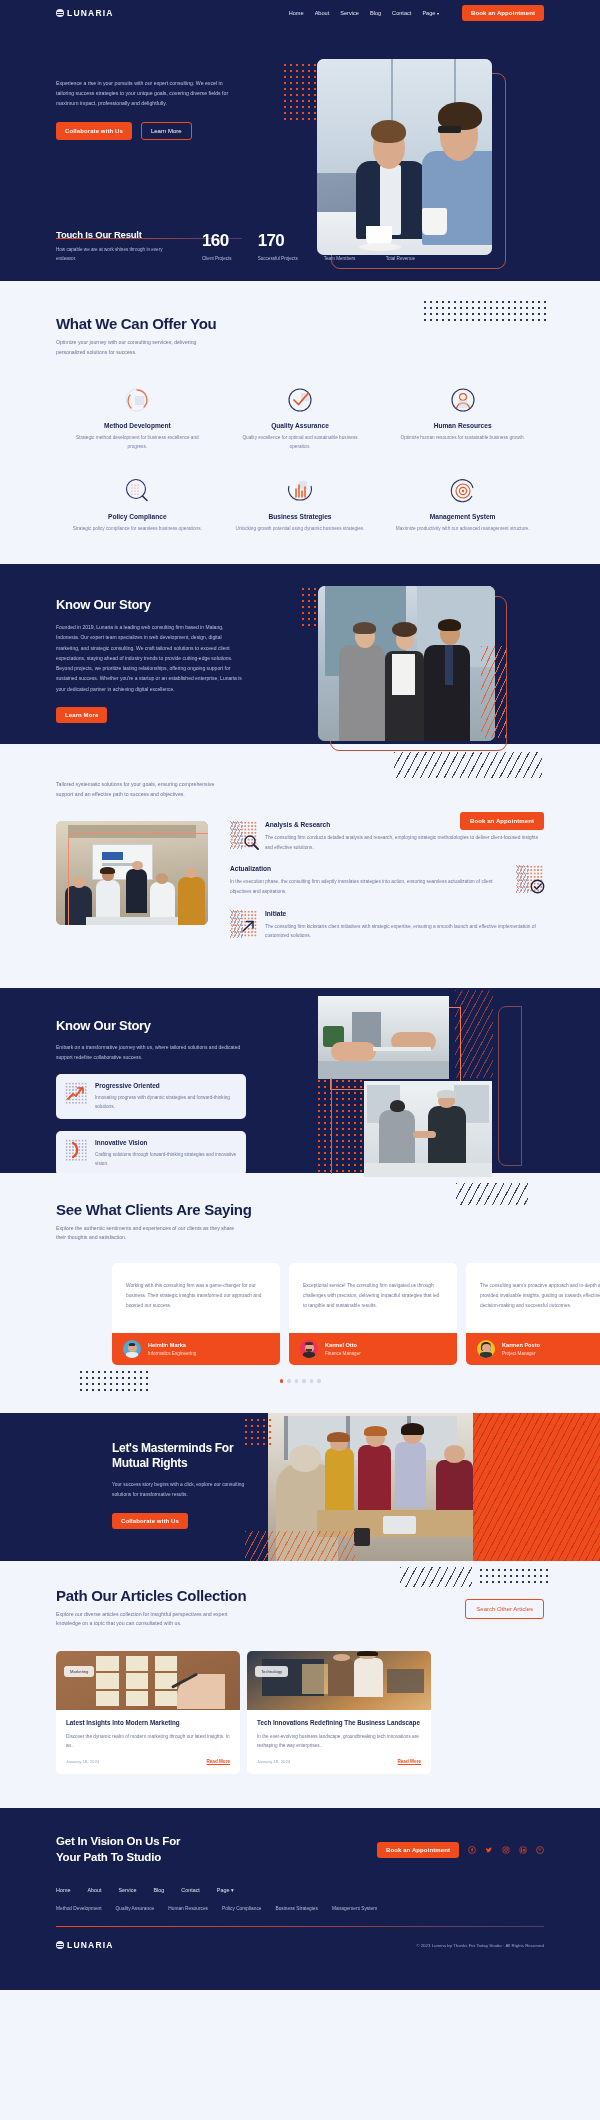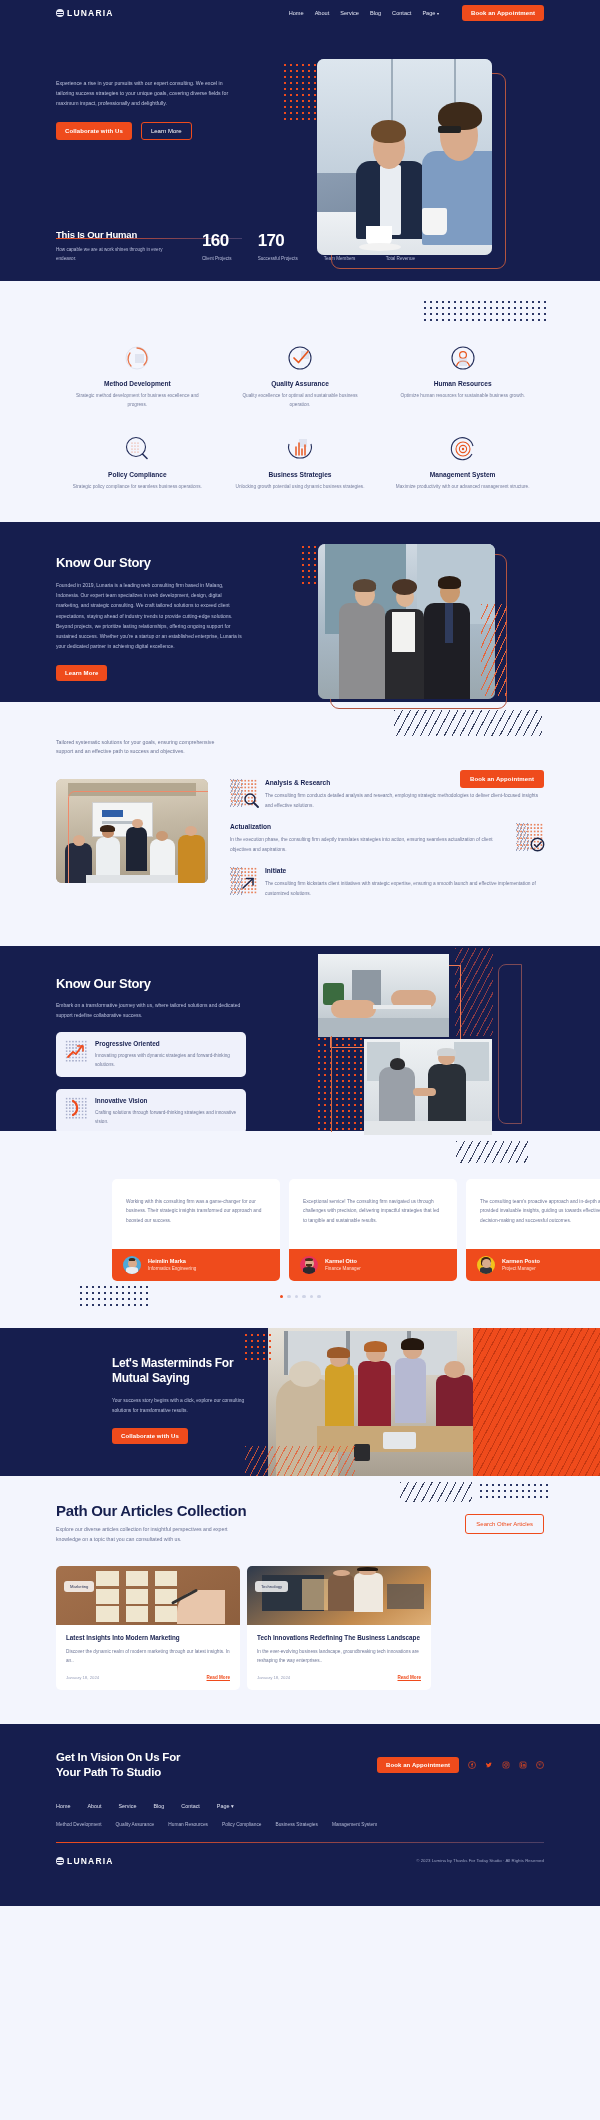--- a/index.html
+++ b/index.html
@@ -332,21 +332,21 @@
 
         <div style="position:absolute;left:28%;bottom:4%;width:15%;height:11%;background:#fff;border-radius:0 0 40% 40%;"></div>
         <div style="position:absolute;left:24%;bottom:2%;width:24%;height:4%;background:#f2f2f2;border-radius:50%;"></div>
         <div style="position:absolute;left:60%;bottom:10%;width:14%;height:14%;background:#f4f4f4;border-radius:2px 2px 20% 20%;"></div>
       </div>
     </div>
 
     <div class="stats">
       <div class="stats-inner">
         <div class="stats-head">
-          <h3>This Is Our Human</h3>
+          <h3>Touch Is Our Result</h3>
           <p>How capable we are at work shines through in every endeavor.</p>
         </div>
         <div class="stat-group">
           <div class="stat">
             <div class="num">160</div>
             <div class="lbl">Client Projects</div>
           </div>
           <div class="stat">
             <div class="num">170</div>
             <div class="lbl">Successful Projects</div>
@@ -359,20 +359,24 @@
             <div class="num">82M</div>
             <div class="lbl">Total Revenue</div>
           </div>
         </div>
       </div>
     </div>
   </div>
 
   <section class="services lightbg">
     <div class="svc-dots dots-blue"></div>
+    <div class="svc-head">
+      <h2 class="h2-dark">What We Can Offer You</h2>
+      <p class="sub-dark">Optimize your journey with our consulting services, delivering personalized solutions for success.</p>
+    </div>
     <div class="svc-grid">
 
       <div class="svc-card">
         <div class="svc-ico">
           <svg width="30" height="30" viewBox="0 0 30 30">
             <circle cx="15" cy="15" r="11" fill="none" stroke="#e0e4f0" stroke-width="1"></circle>
             <path d="M15 5 a10 10 0 0 1 7 17" fill="none" stroke="#e8764c" stroke-width="1.3" stroke-linecap="round"></path>
             <path d="M9 23 a10 10 0 0 1 -1 -13" fill="none" stroke="#e8764c" stroke-width="1.3" stroke-linecap="round"></path>
             <rect x="13" y="11" width="9" height="9" fill="#cfd6e6" opacity=".55"></rect>
           </svg>
@@ -625,20 +629,24 @@
       <div style="position:absolute;left:50%;top:26%;width:30%;height:74%;background:#2a3038;border-radius:10px 10px 0 0;"></div>
       <div style="position:absolute;left:58%;top:13%;width:13%;height:15%;background:#d6a98a;border-radius:50%;"></div>
       <div style="position:absolute;left:57%;top:10%;width:15%;height:8%;background:#cfd2d4;border-radius:50% 50% 20% 20%;"></div>
       <div style="position:absolute;left:38%;top:52%;width:18%;height:8%;background:#d6a98a;border-radius:6px;"></div>
       <div style="position:absolute;left:0;bottom:0;width:100%;height:14%;background:#e3e6e9;"></div>
     </div>
   </section>
 
   <section class="testi lightbg">
     <div class="testi-hatch" style="background-image:repeating-linear-gradient(118deg,#39415f 0 1px,transparent 1px 7px);"></div>
+    <div class="testi-head">
+      <h2 class="h2-dark">See What Clients Are Saying</h2>
+      <p class="sub-dark">Explore the authentic sentiments and experiences of our clients as they share their thoughts and satisfaction.</p>
+    </div>
 
     <div class="testi-row">
       <div class="tcard">
         <div class="quote">Working with this consulting firm was a game-changer for our business. Their strategic insights transformed our approach and boosted our success.</div>
         <div class="who">
           <div class="avatar" style="background:#4fa9d8">
             <span class="av-face"></span>
               <span class="av-body" style="background:#e9edf2"></span>
             <span style="position:absolute;left:31%;top:15%;width:38%;height:16%;background:#3a2a1c;border-radius:50% 50% 20% 20%;"></span>
           </div>
@@ -719,21 +727,21 @@
       <div style="position:absolute;left:42%;top:78%;width:8%;height:12%;background:#2b2b2e;border-radius:2px;"></div>
     </div>
     <div class="collab-orange">
       <div class="collab-orange-hatch"></div>
     </div>
     <div class="collab-dots dots"></div>
     <div class="collab-hatch2"></div>
     <div class="collab-txt">
       <h2>
         <span>Let's Masterminds For</span><br>
-        <span>Mutual Saying</span>
+        <span>Mutual Rights</span>
       </h2>
       <p>Your success story begins with a click, explore our consulting solutions for transformative results.</p>
       <button class="btn-orange">Collaborate with Us</button>
     </div>
   </section>
 
   <section class="articles lightbg">
     <div class="art-hatch" style="background-image:repeating-linear-gradient(118deg,#39415f 0 1px,transparent 1px 7px);"></div>
     <div class="art-dots dots-blue"></div>
     <div class="art-head">

